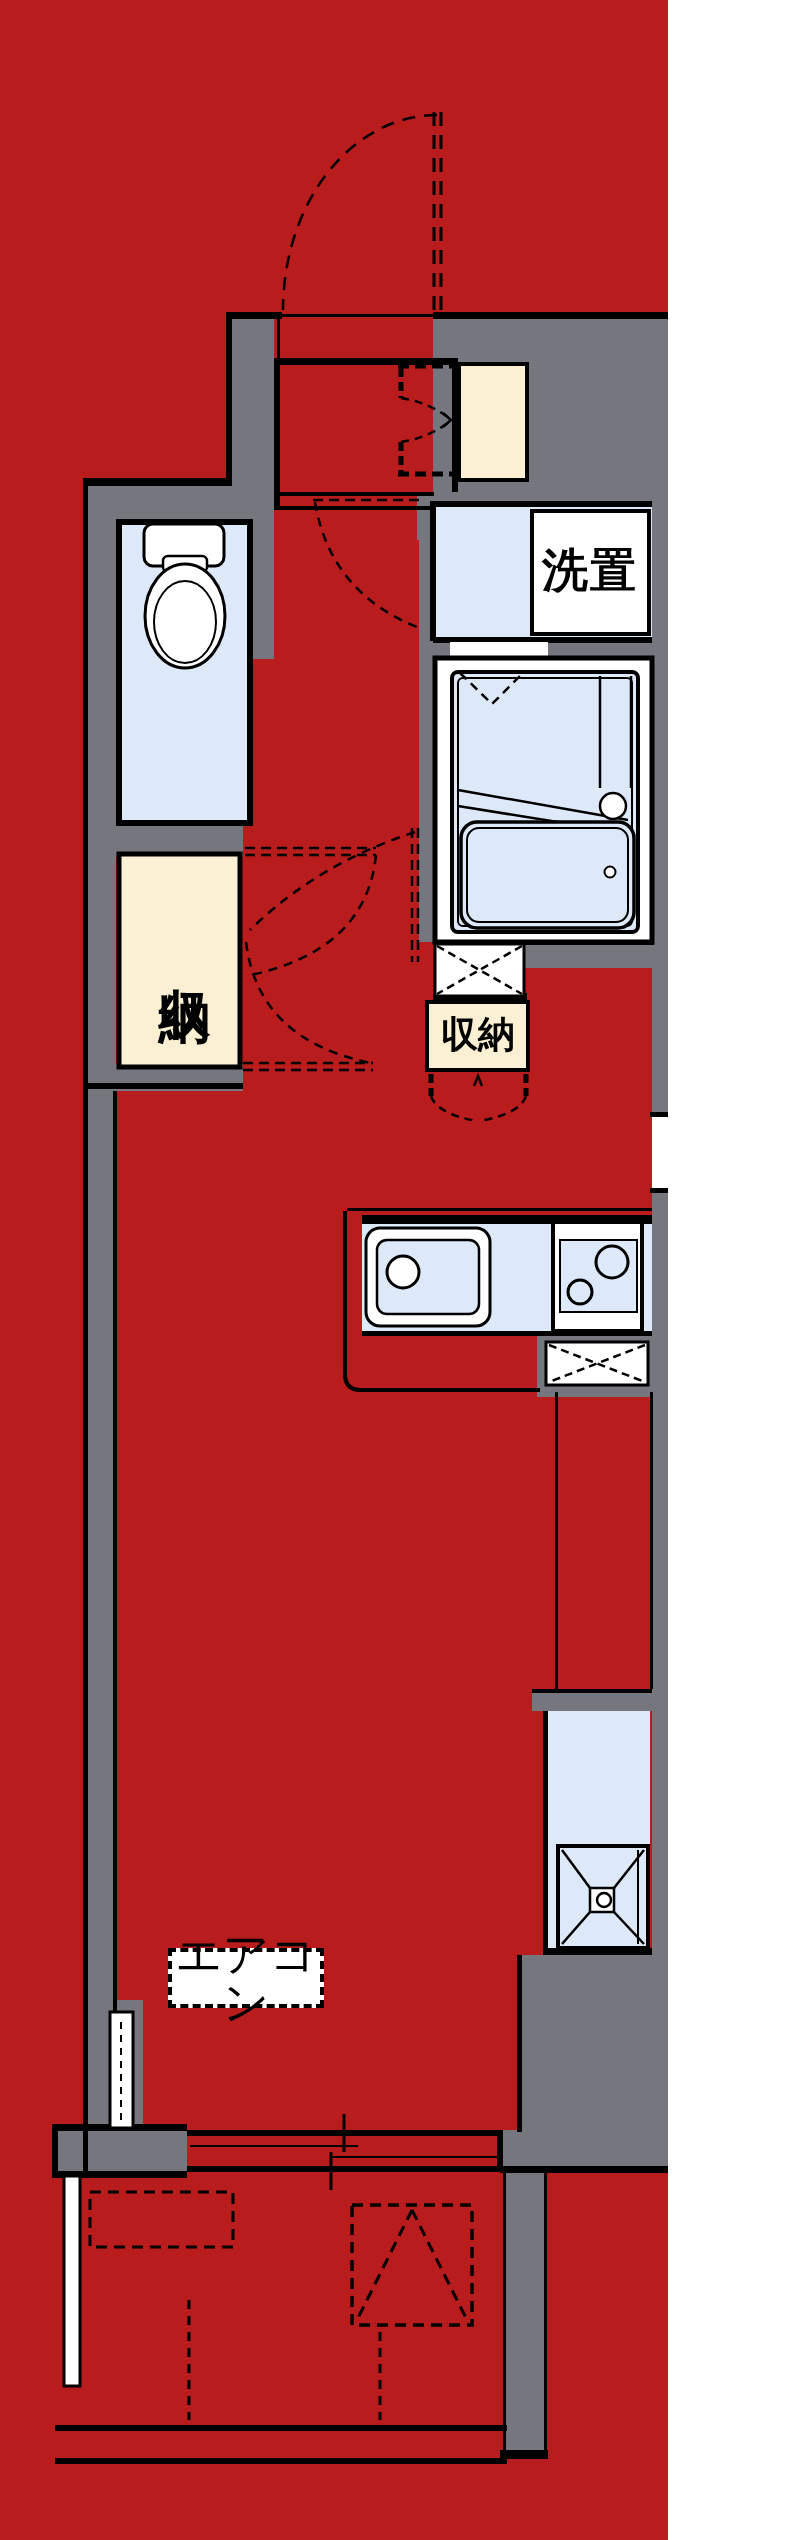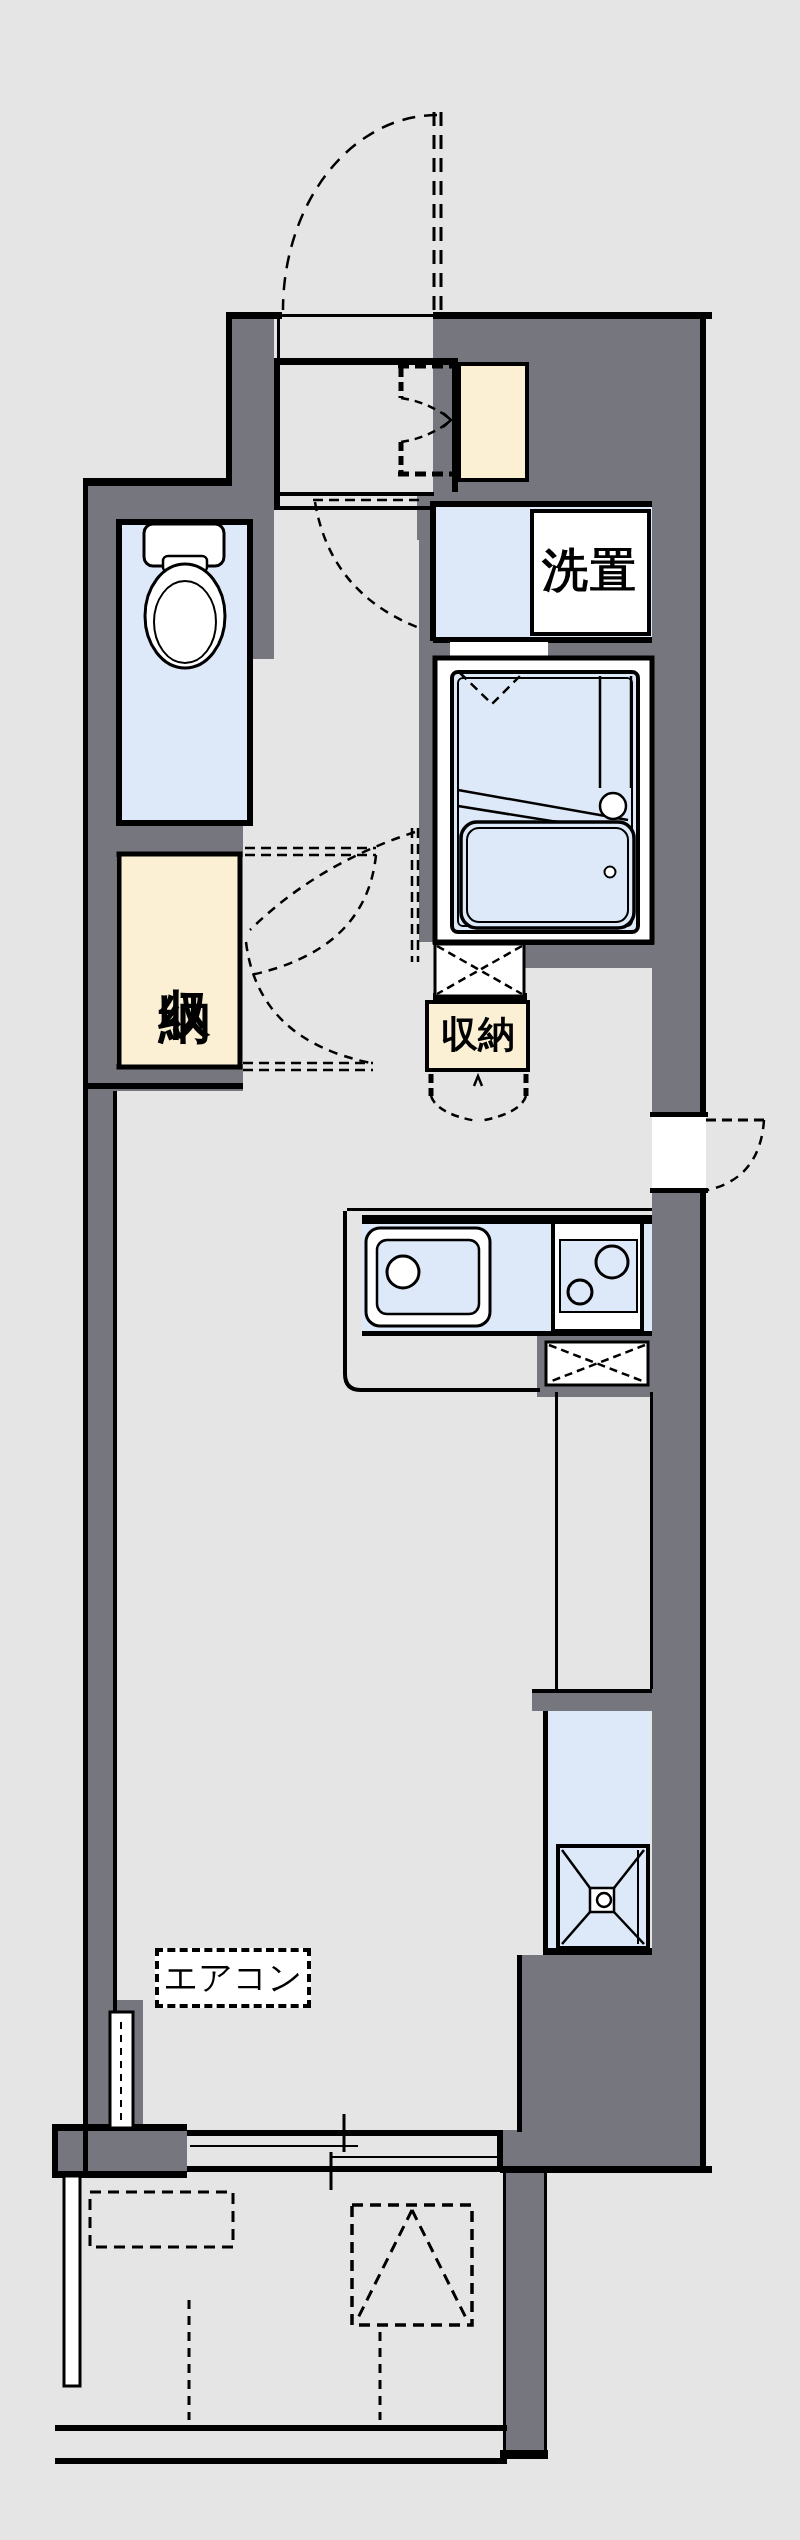--- a/index.html
+++ b/index.html
@@ -1,28 +1,28 @@
 <!DOCTYPE html>
 <html><head>
 <meta charset="utf-8">
 <style>
   html,body{margin:0;padding:0;background:#fff;}
-  #plan{position:relative;width:800px;height:2540px;background:#e5e5e5;overflow:hidden;
+  #plan{position:relative;width:668px;height:2540px;background:#b91c1c;overflow:hidden;
         font-family:"Liberation Sans","DejaVu Sans",sans-serif;}
   #plan svg{position:absolute;left:0;top:0;}
   .lbl{position:absolute;color:#000;text-align:center;line-height:1.05;
        font-family:"Liberation Sans","DejaVu Sans",sans-serif;}
   .lbl-laundry{left:528px;top:546px;width:124px;font-size:46px;font-weight:600;letter-spacing:2px;}
   .lbl-storage-left{left:142px;top:872px;width:70px;height:160px;font-size:52px;font-weight:600;
        writing-mode:vertical-rl;text-orientation:upright;letter-spacing:6px;}
   .lbl-storage-small{left:427px;top:1016px;width:102px;font-size:37px;font-weight:600;}
   .lbl-room{left:114px;top:1658px;width:420px;font-size:76px;font-weight:600;letter-spacing:8px;}
   .lbl-area{left:66px;top:1746px;width:520px;font-size:52px;}
-  .lbl-aircon{left:155px;top:1948px;width:148px;height:52px;border:4px dashed #000;
-       font-size:34px;display:flex;align-items:center;justify-content:center;background:#fff;}
+  .lbl-aircon{left:168px;top:1948px;width:148px;height:52px;border:4px dashed #000;
+       font-size:46px;display:flex;align-items:center;justify-content:center;background:#fff;}
 </style>
 </head>
 <body>
 
 <div id="plan">
 <svg width="800" height="2540" viewBox="0 0 800 2540">
 
   <g fill="#76767E" stroke="none">
     <rect x="433" y="318" width="267" height="185"></rect>
     <rect x="232" y="318" width="42" height="168"></rect>

